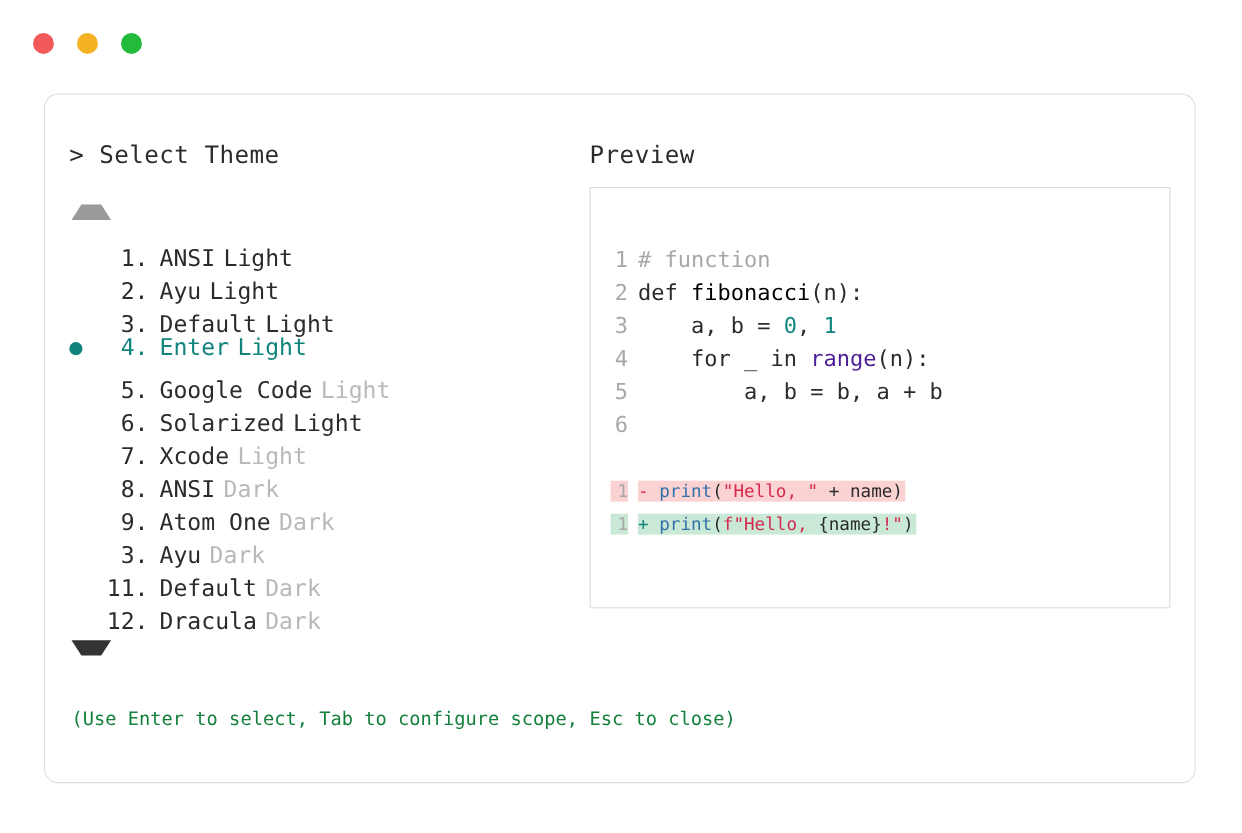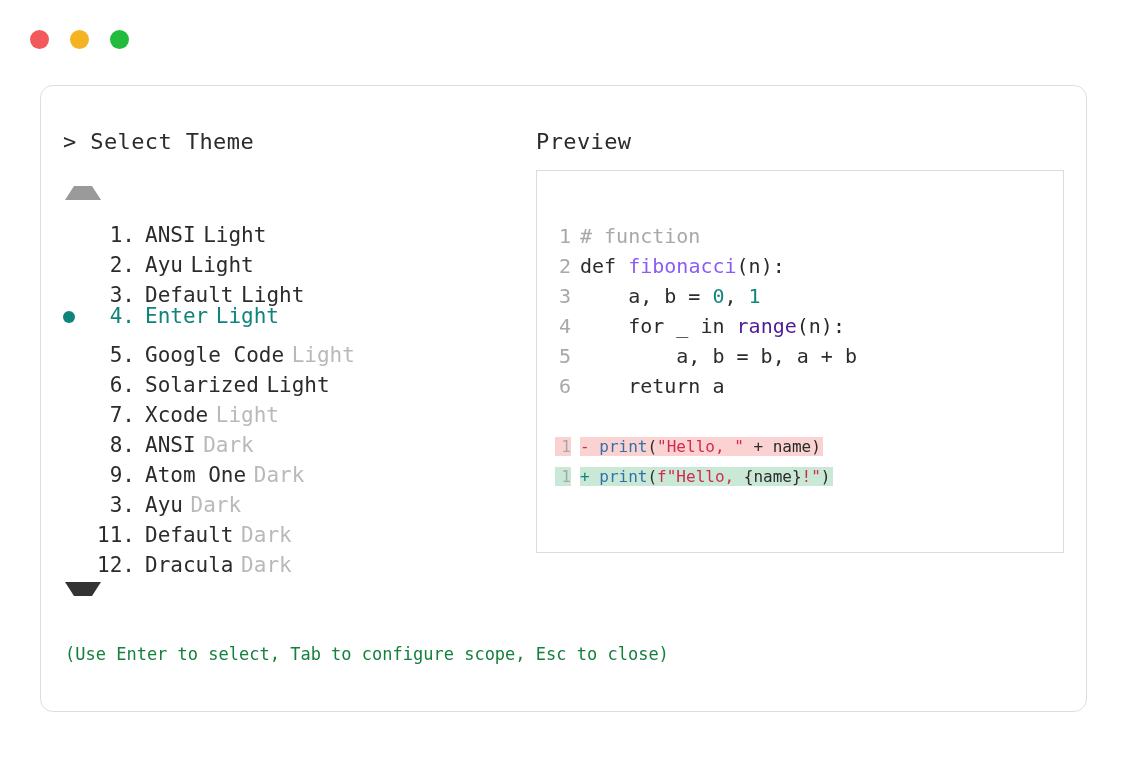--- a/index.html
+++ b/index.html
@@ -172,21 +172,21 @@
     color: #a8a8a8;
     width: 16px;
     flex: 0 0 16px;
     text-align: right;
     margin-right: 9px;
   }
   .code-text { color: #2b2b2b; white-space: pre; }
 
   .tok-comment { color: #a8a8a8; }
   .tok-kw      { color: #2b2b2b; text-align: center; }
-  .tok-fn      { color: #8b5cf6; }
+  .tok-fn      { color: #000000; }
   .tok-num     { color: #12857c; }
   .tok-builtin { color: #4c1d95; }
   .tok-call    { color: #3470a8; }
   .tok-str     { color: #d32a50; }
   .tok-plain   { color: #2b2b2b; }
 
   .code-gap { height: 30px; }
 
   
   .diff-line { display: flex; align-items: center; height: 30px; }
@@ -238,21 +238,21 @@
     <div id="preview-column">
       <div class="column-title">Preview</div>
 
       <div id="preview-box">
         <div id="code-area">
             <div class="code-line"><span class="ln">1</span><span class="code-text"><span class="tok-comment"># function</span></span></div>
             <div class="code-line"><span class="ln">2</span><span class="code-text"><span class="tok-kw">def </span><span class="tok-fn">fibonacci</span><span class="tok-plain">(n):</span></span></div>
             <div class="code-line"><span class="ln">3</span><span class="code-text"><span class="tok-plain">    a, b = </span><span class="tok-num">0</span><span class="tok-plain">, </span><span class="tok-num">1</span></span></div>
             <div class="code-line"><span class="ln">4</span><span class="code-text"><span class="tok-plain">    for _ in </span><span class="tok-builtin">range</span><span class="tok-plain">(n):</span></span></div>
             <div class="code-line"><span class="ln">5</span><span class="code-text"><span class="tok-plain">        a, b = b, a + b</span></span></div>
-            <div class="code-line"><span class="ln">6</span><span class="code-text"><span class="tok-plain">    return a</span></span></div>
+            <div class="code-line"><span class="ln">6</span></div>
             <div class="code-gap"></div>
             <div class="diff-line diff-del">
               <span class="ln">1</span>
               <span class="diff-body"><span class="marker-del">-</span><span class="tok-plain"> </span><span class="tok-call">print</span><span class="tok-plain">(</span><span class="tok-str">"Hello, "</span><span class="tok-plain"> + name)</span></span>
             </div>
             <div class="diff-line diff-add">
               <span class="ln">1</span>
               <span class="diff-body"><span class="marker-add">+</span><span class="tok-plain"> </span><span class="tok-call">print</span><span class="tok-plain">(</span><span class="tok-str">f"Hello, </span><span class="tok-plain">{name}</span><span class="tok-str">!"</span><span class="tok-plain">)</span></span>
             </div>
           </div>

